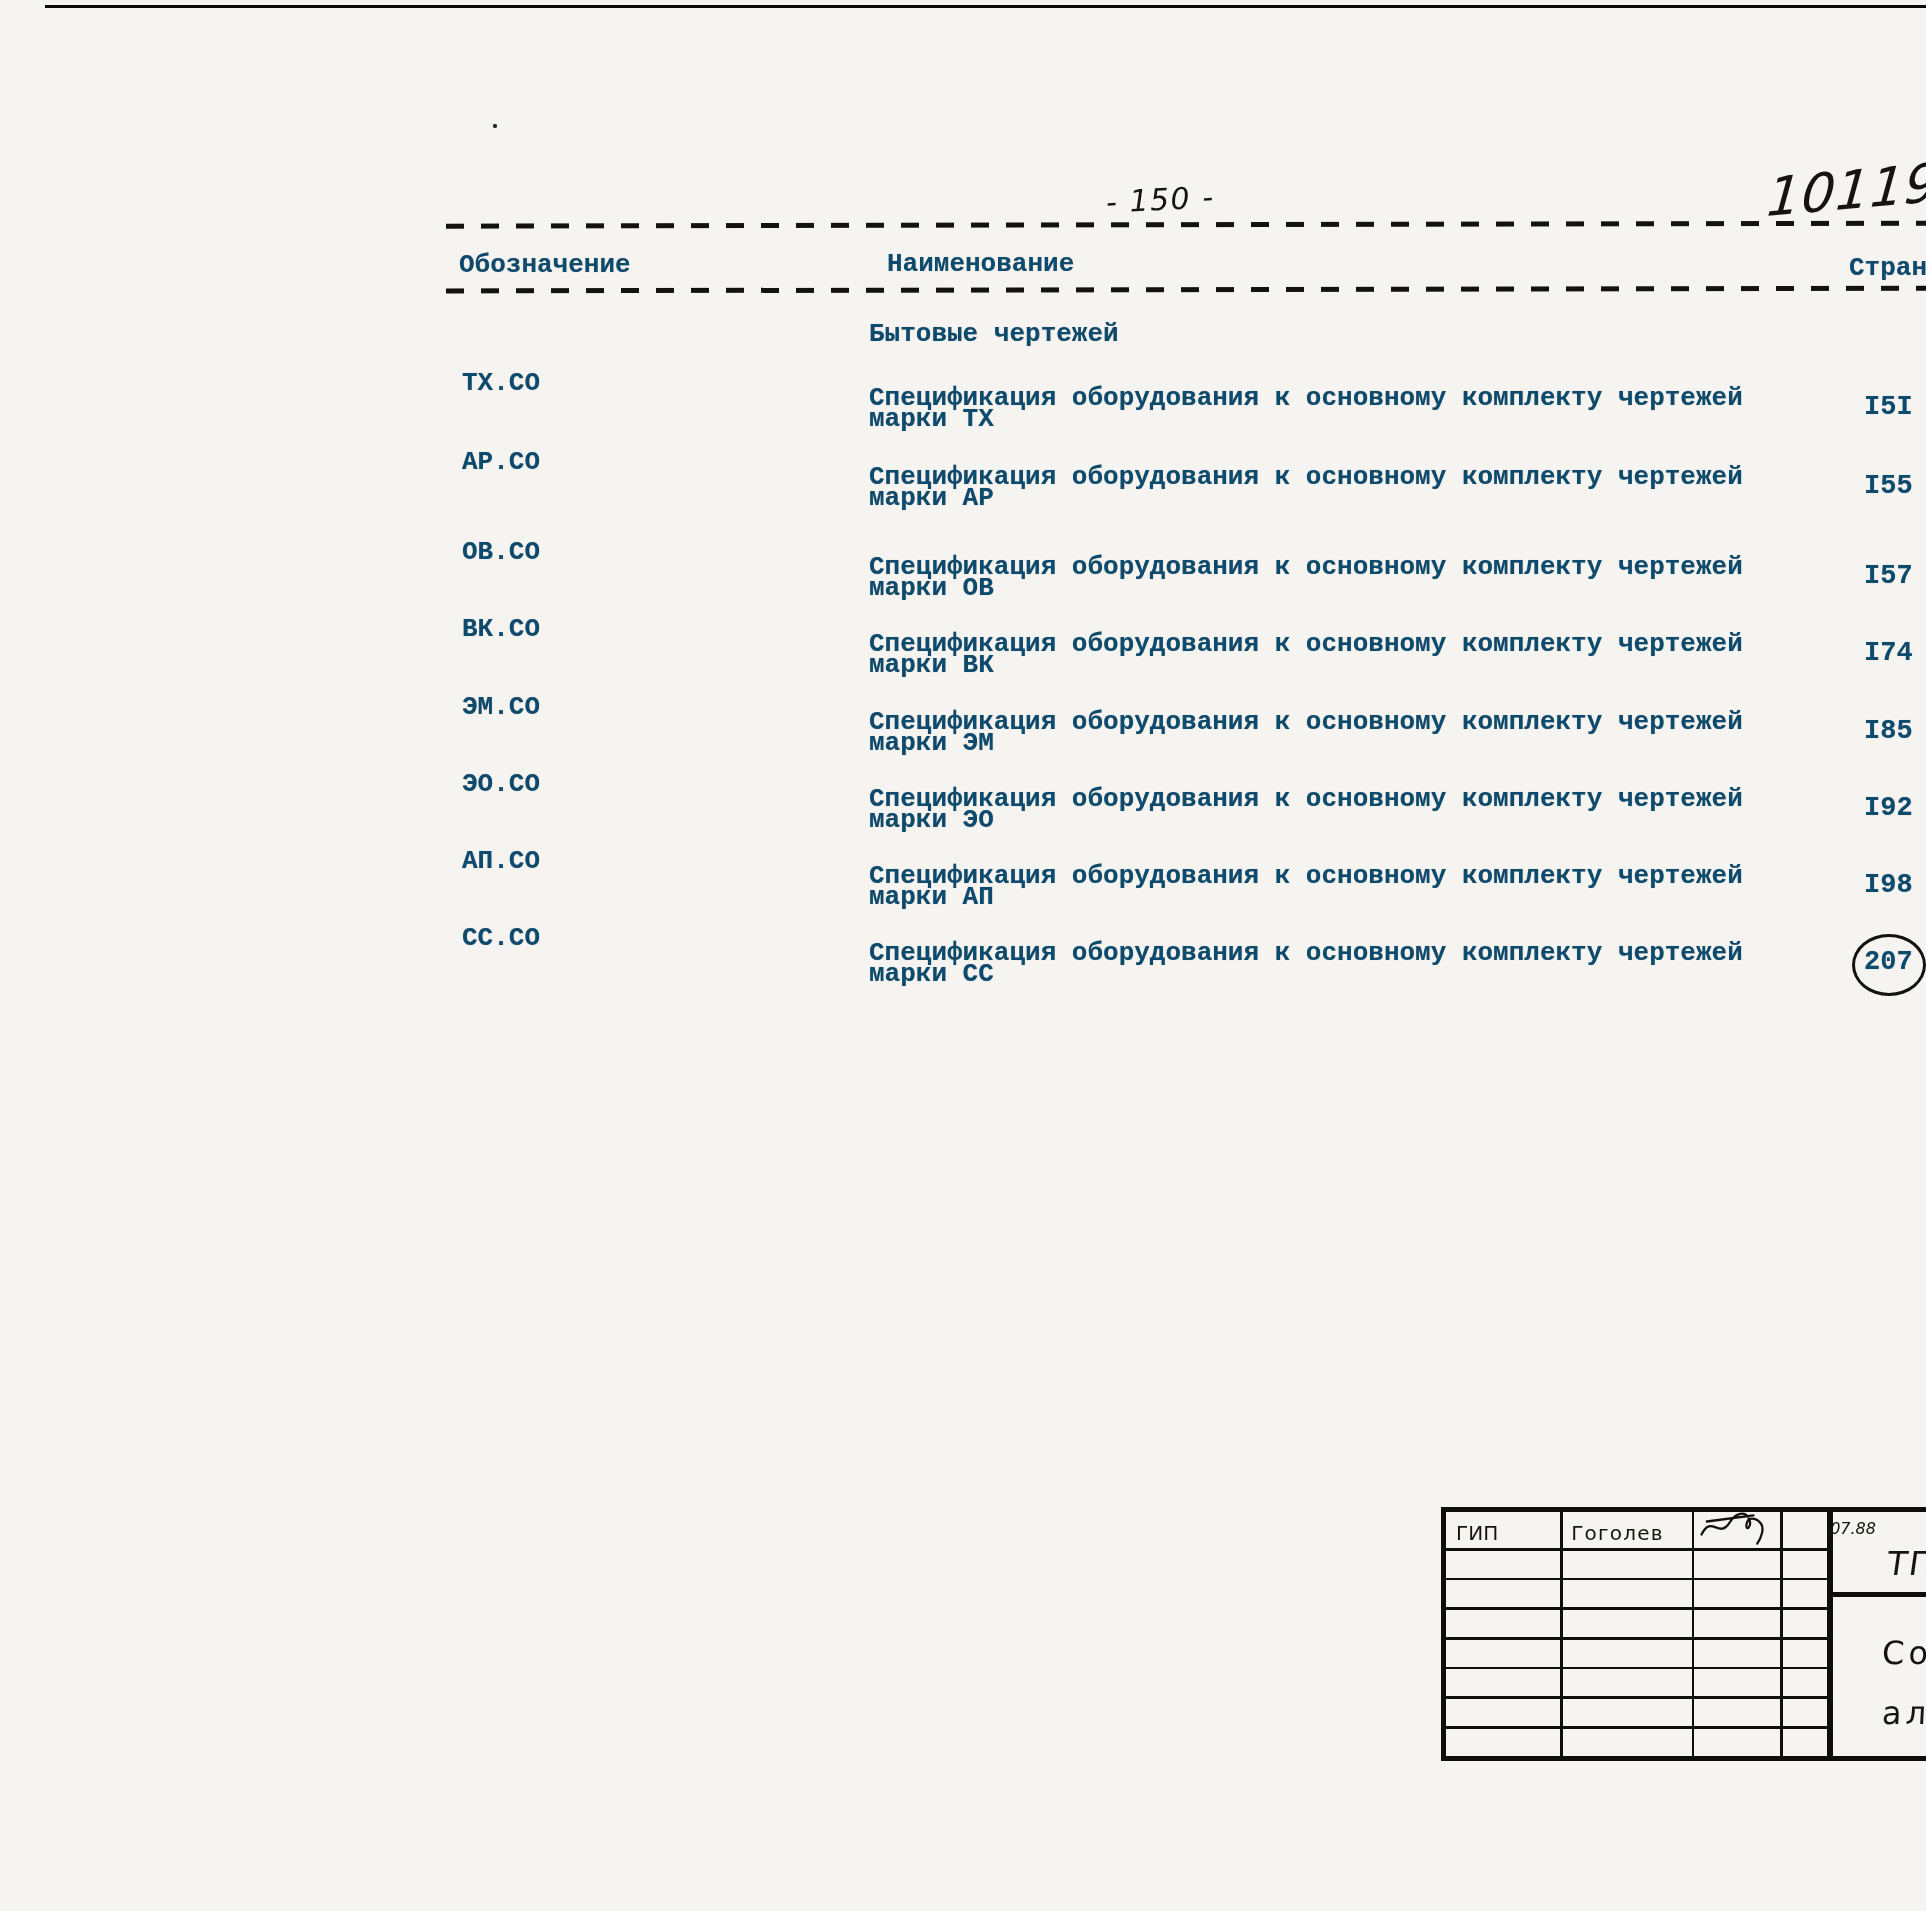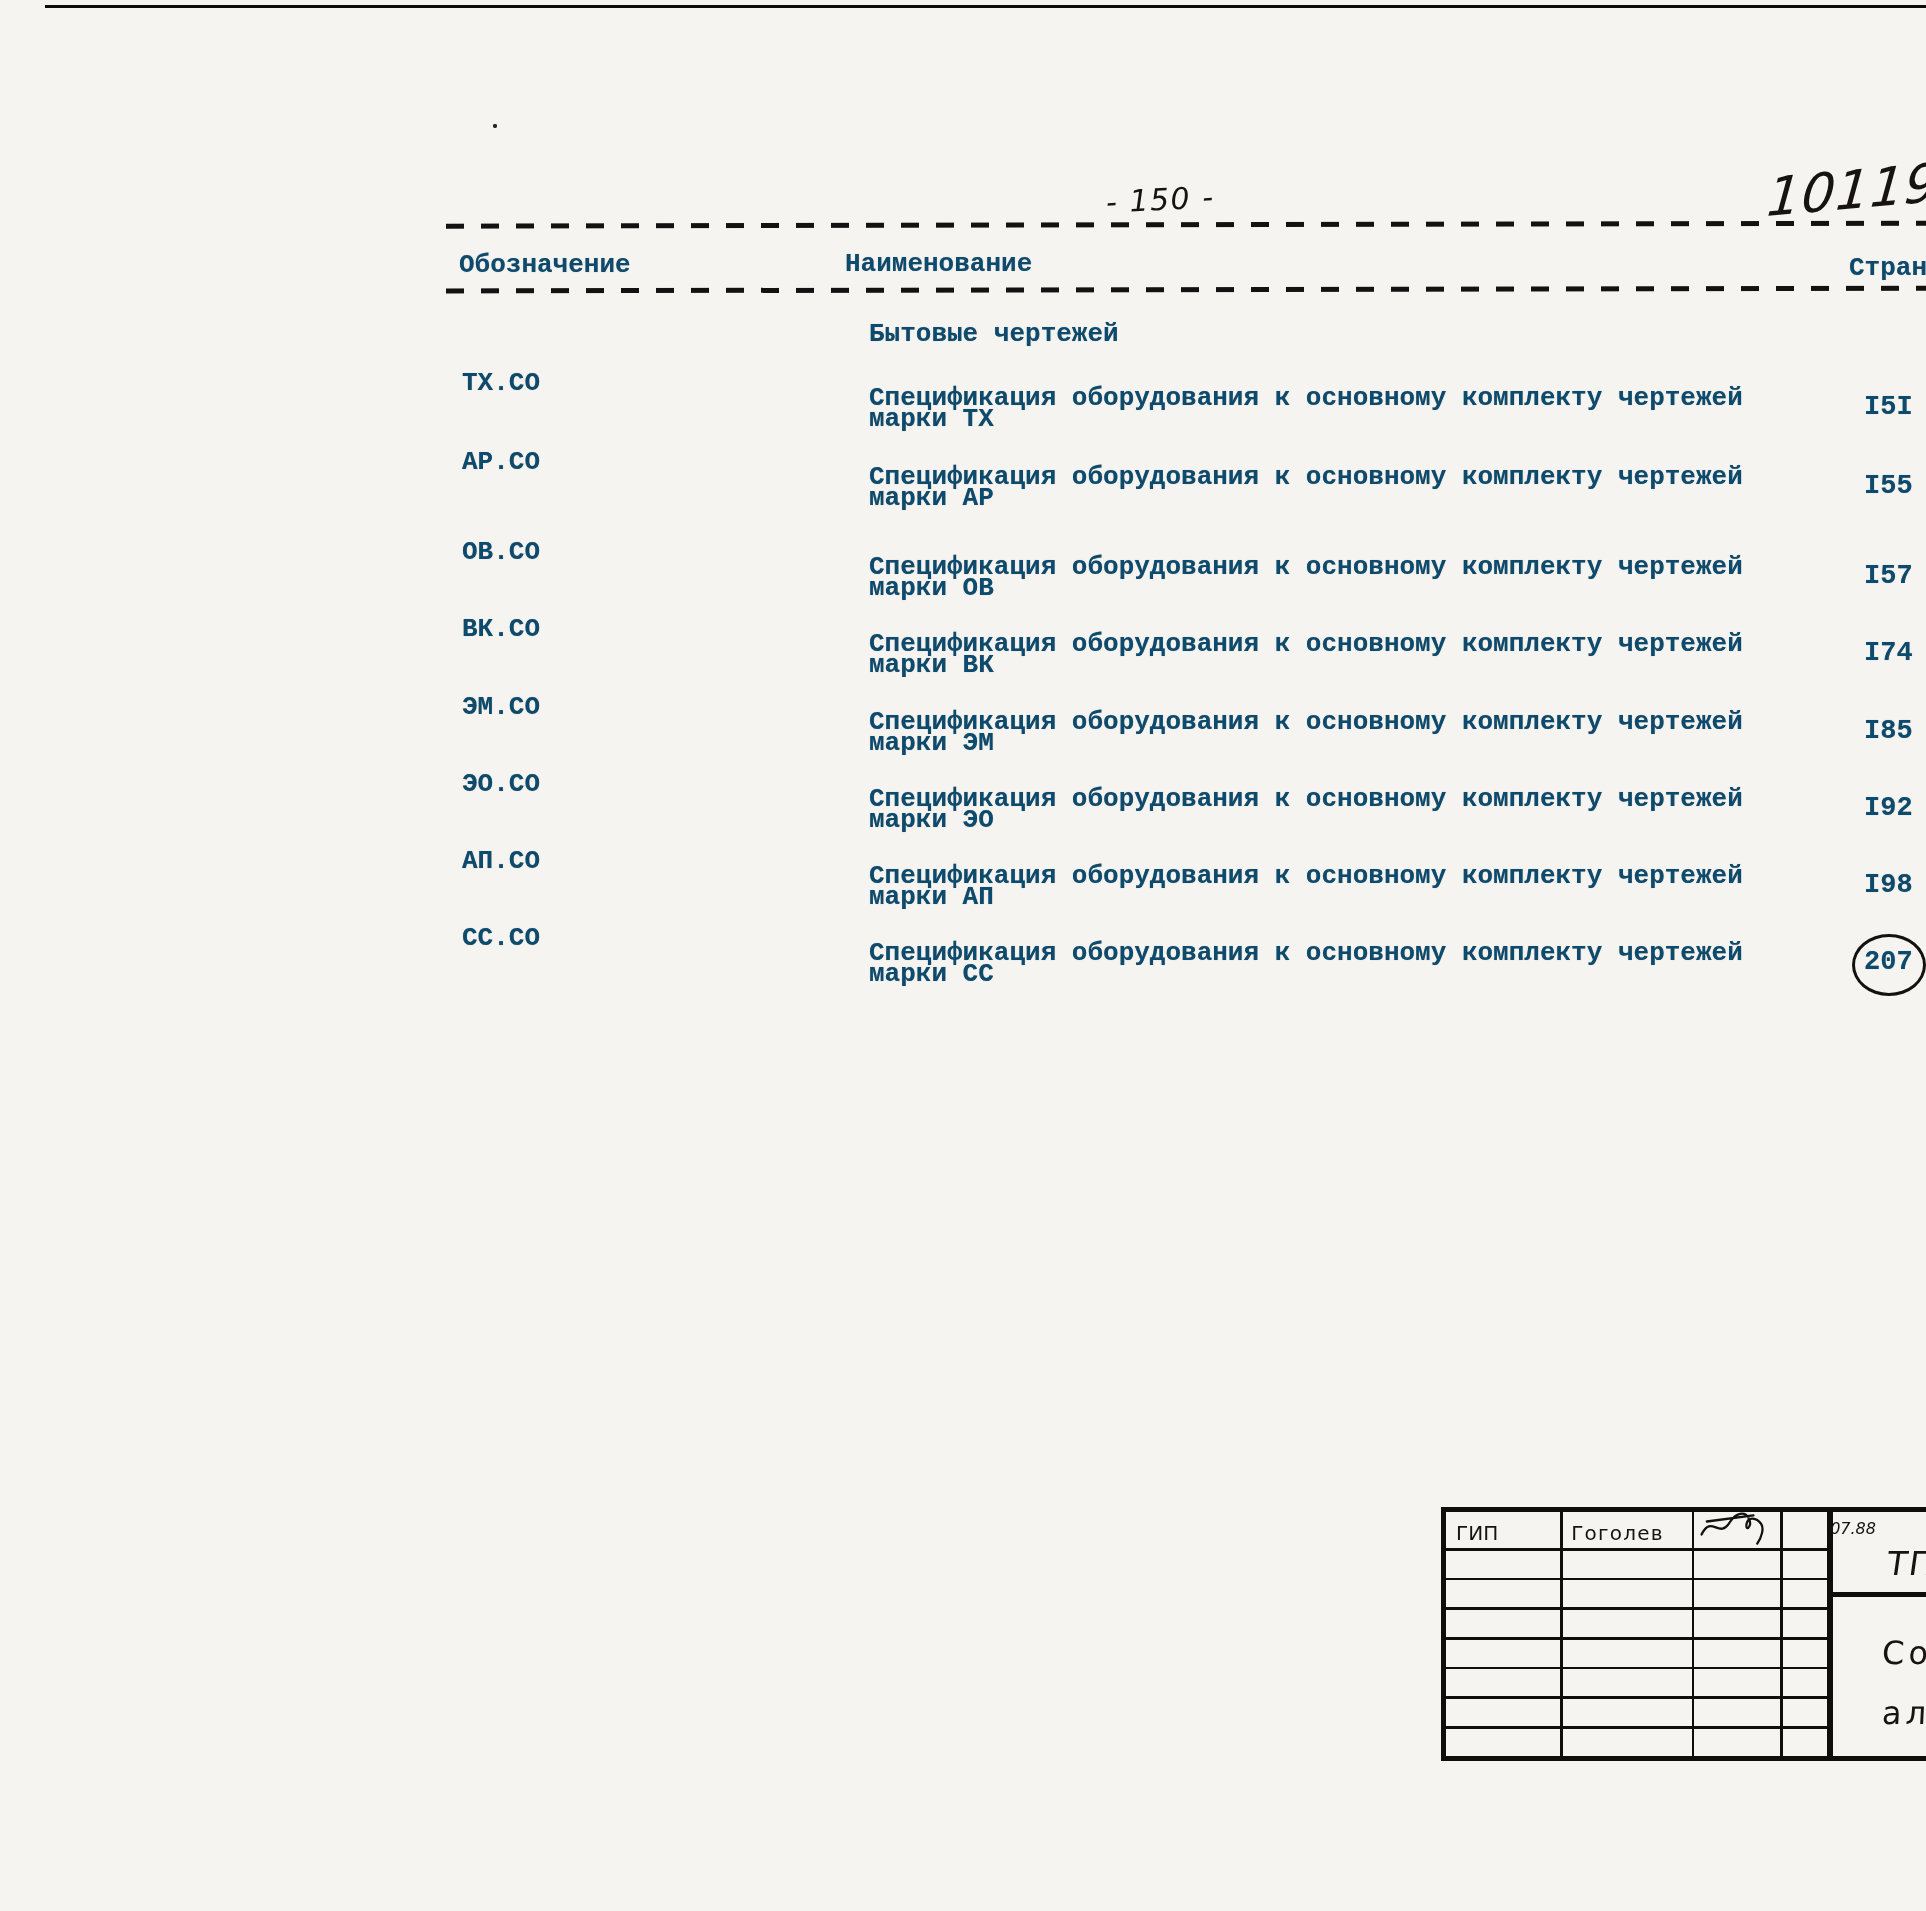--- a/index.html
+++ b/index.html
@@ -28,21 +28,21 @@
 
   
   .tw {
     position:absolute;
     font-family:"Liberation Mono","DejaVu Sans Mono",monospace;
     font-weight:700; font-size:26px; line-height:1;
     color:#0c4a6e; white-space:pre;
     text-shadow:0 0 0.8px rgba(25,20,12,.38);
   }
   .hdr-des  { left:459px; top:252px; }
-  .hdr-name { left:845px; top:251px; }
+  .hdr-name { left:887px; top:251px; }
   .hdr-pg   { left:1849px; top:255px; }
   .section-title { left:869px; top:321px; }
 
   .toc-row { position:absolute; left:0; width:100%; height:65px; }
   .toc-row .c-des { left:462px; top:0.8px; }
   .toc-row .c-n1  { left:869px; top:16px; }
   .toc-row .c-n2  { left:869px; top:37px; }
   .toc-row .c-pg  { left:1864px; top:25px; font-size:27px; }
   .c-pg.circled::after {
     content:""; position:absolute; left:-12.3px; top:-15.4px;

